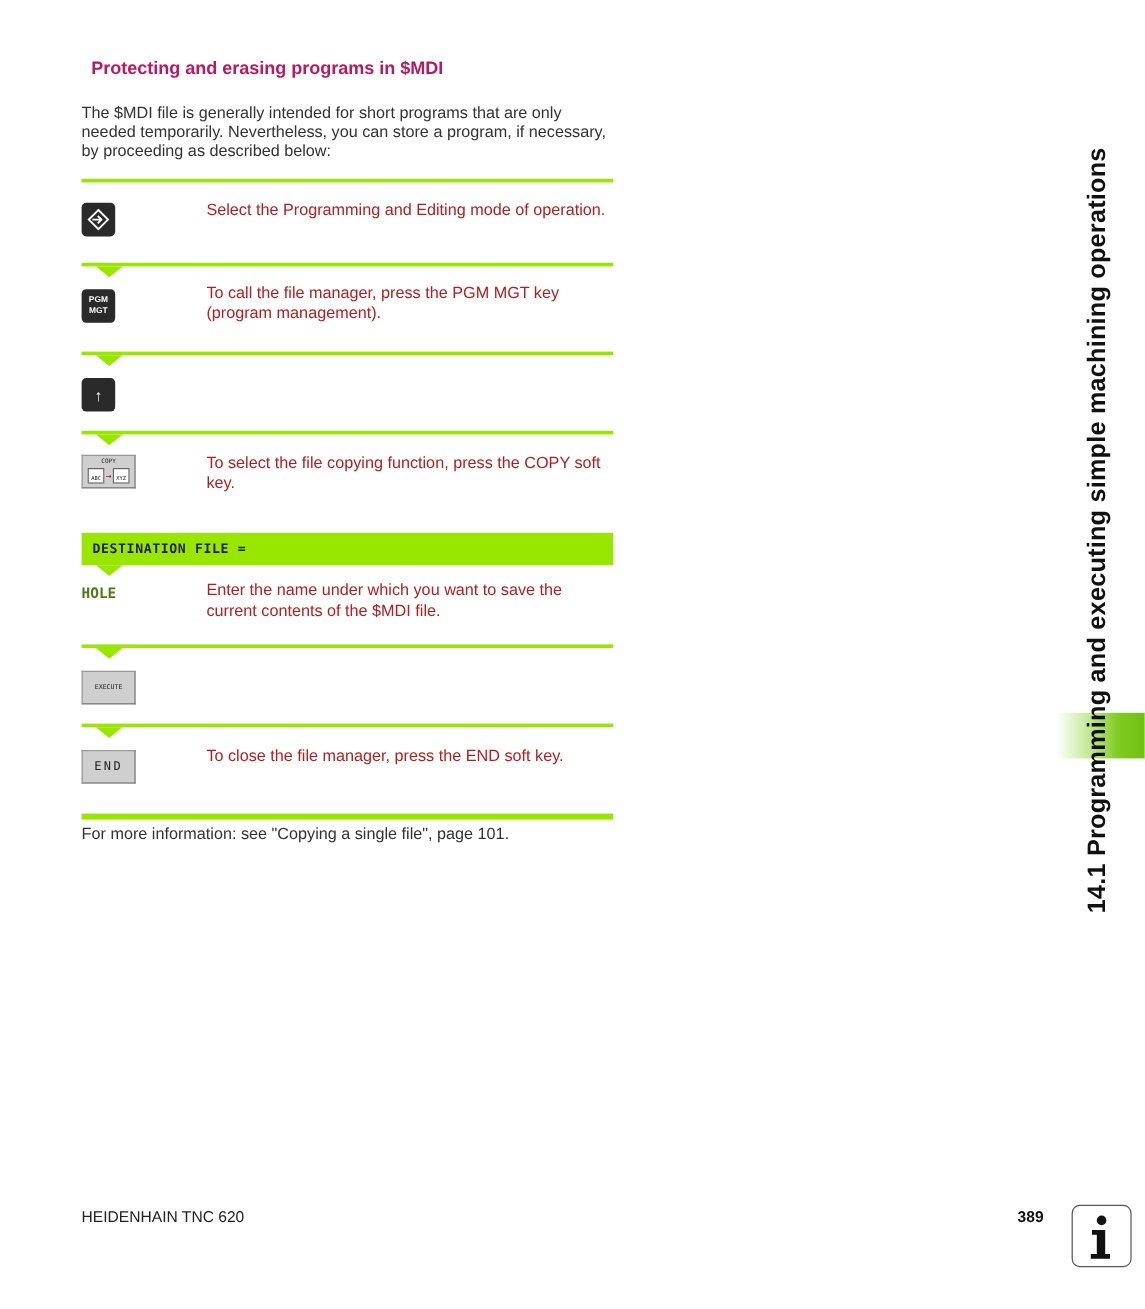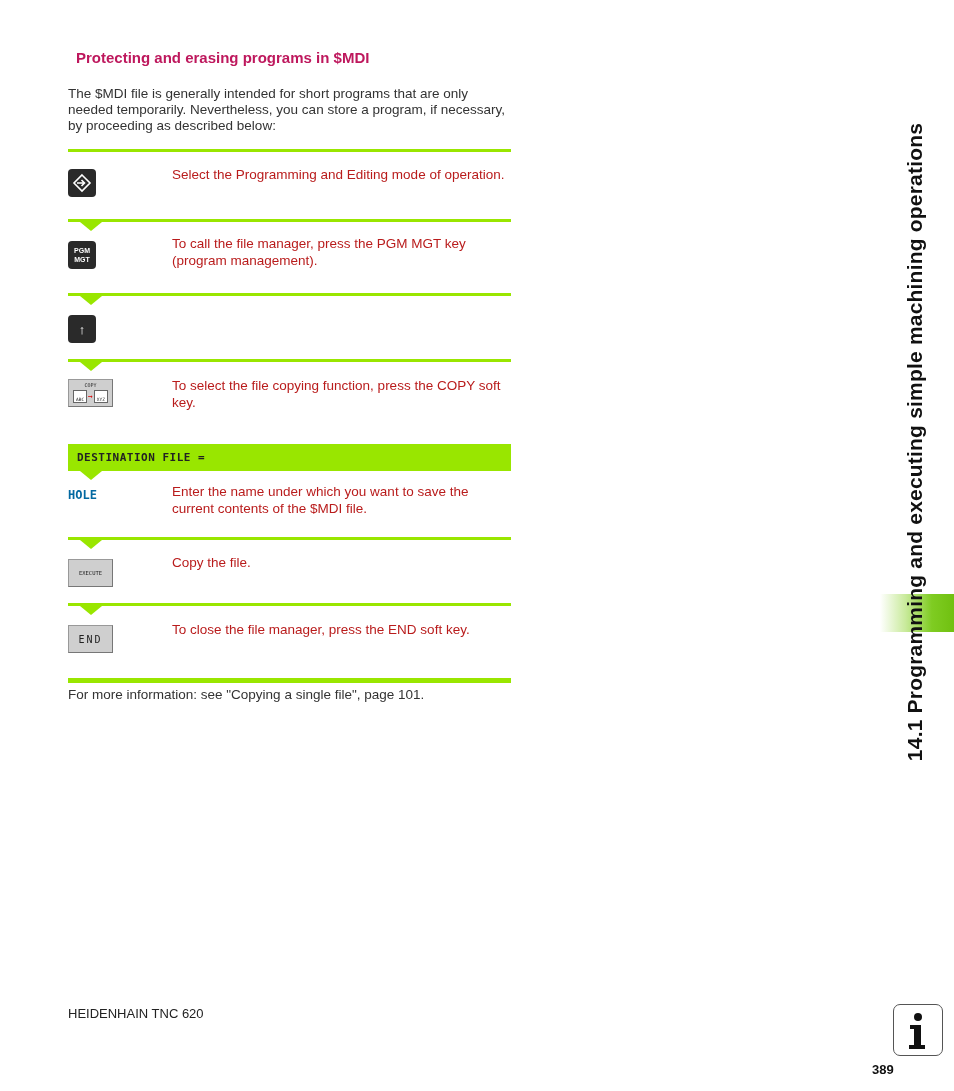--- a/index.html
+++ b/index.html
@@ -41,34 +41,34 @@
     .dest-bar {
       height: 27px; background: #99e600; font-family: "DejaVu Sans Mono", monospace;
       font-size: 11px; font-weight: bold; color: #222; padding-left: 9px; line-height: 27px; letter-spacing: 0.5px;
       position: relative;
     }
     .dest-bar::after {
       content: ""; position: absolute; left: 12px; top: 27px;
       border-left: 11px solid transparent; border-right: 11px solid transparent;
       border-top: 9px solid #99e600;
     }
-    .hole { font-family: "DejaVu Sans Mono", monospace; font-size: 12px; font-weight: bold; color: #0369a1; }
+    .hole { font-family: "DejaVu Sans Mono", monospace; font-size: 12px; font-weight: bold; color: #4d7c0f; }
 
     .footnote { position: absolute; left: 68px; top: 687px; font-size: 13.5px; color: #333; }
 
     .side-tab { position: absolute; left: 880px; top: 594px; width: 74px; height: 38px;
       background: linear-gradient(to right, #ffffff 0%, #c8ea9a 35%, #7fcc22 70%, #70c010 100%); }
     .side-title {
       position: absolute; left: 915px; top: 442px;
       transform: translate(-50%, -50%) rotate(-90deg);
       white-space: nowrap; font-size: 21px; font-weight: bold; color: #111; letter-spacing: 0.2px;
     }
 
     .footer-left { position: absolute; left: 68px; top: 1006px; font-size: 13px; color: #222; }
-    .page-num { position: absolute; left: 848px; top: 1062px; font-size: 13px; font-weight: bold; color: #111; margin-left: 24px; }
+    .page-num { position: absolute; left: 848px; top: 1006px; font-size: 13px; font-weight: bold; color: #111; }
     .info-icon {
       position: absolute; left: 893px; top: 1004px; width: 50px; height: 52px;
       border: 1.5px solid #555; border-radius: 7px; background: #fff;
     }
   </style>
 </head>
 <body>
 
 <div class="heading">Protecting and erasing programs in $MDI</div>
 <div class="intro">The $MDI file is generally intended for short programs that are only needed temporarily. Nevertheless, you can store a program, if necessary, by proceeding as described below:</div>
@@ -127,21 +127,20 @@
       <span class="hole">HOLE</span>
     </div>
     <div class="desc" style="padding-top:12px;">Enter the name under which you want to save the current contents of the $MDI file.</div>
   </div>
   <div class="rule arrow"></div>
 
   <div class="step" style="height:63px;">
     <div class="key" style="padding-top:19px;">
       <div class="softkey small">EXECUTE</div>
     </div>
-    <div class="desc" style="padding-top:14px;">Copy the file.</div>
   </div>
   <div class="rule arrow"></div>
 
   <div class="step" style="height:72px;">
     <div class="key" style="padding-top:19px;">
       <div class="softkey end">END</div>
     </div>
     <div class="desc" style="padding-top:15px;">To close the file manager, press the END soft key.</div>
   </div>
   <div class="rule" style="height:5px;"></div>

